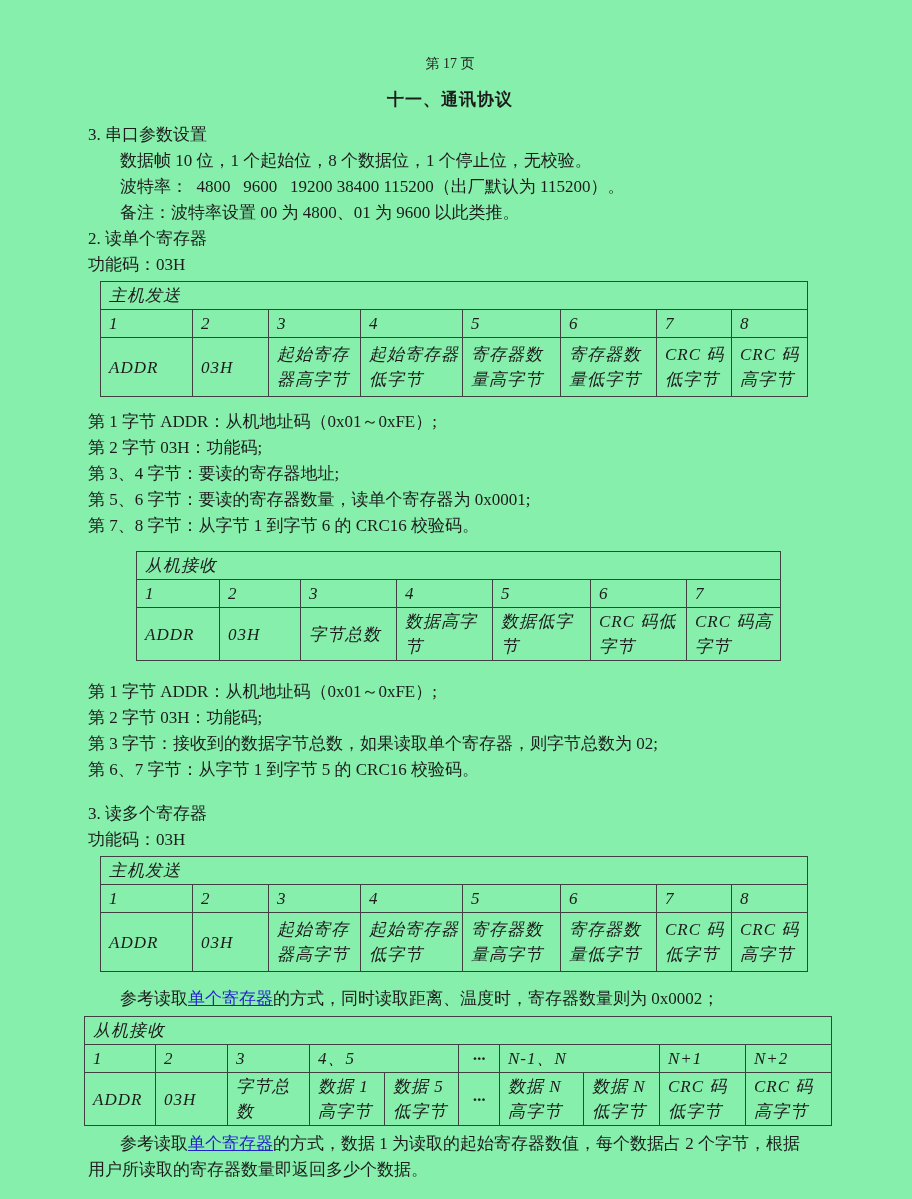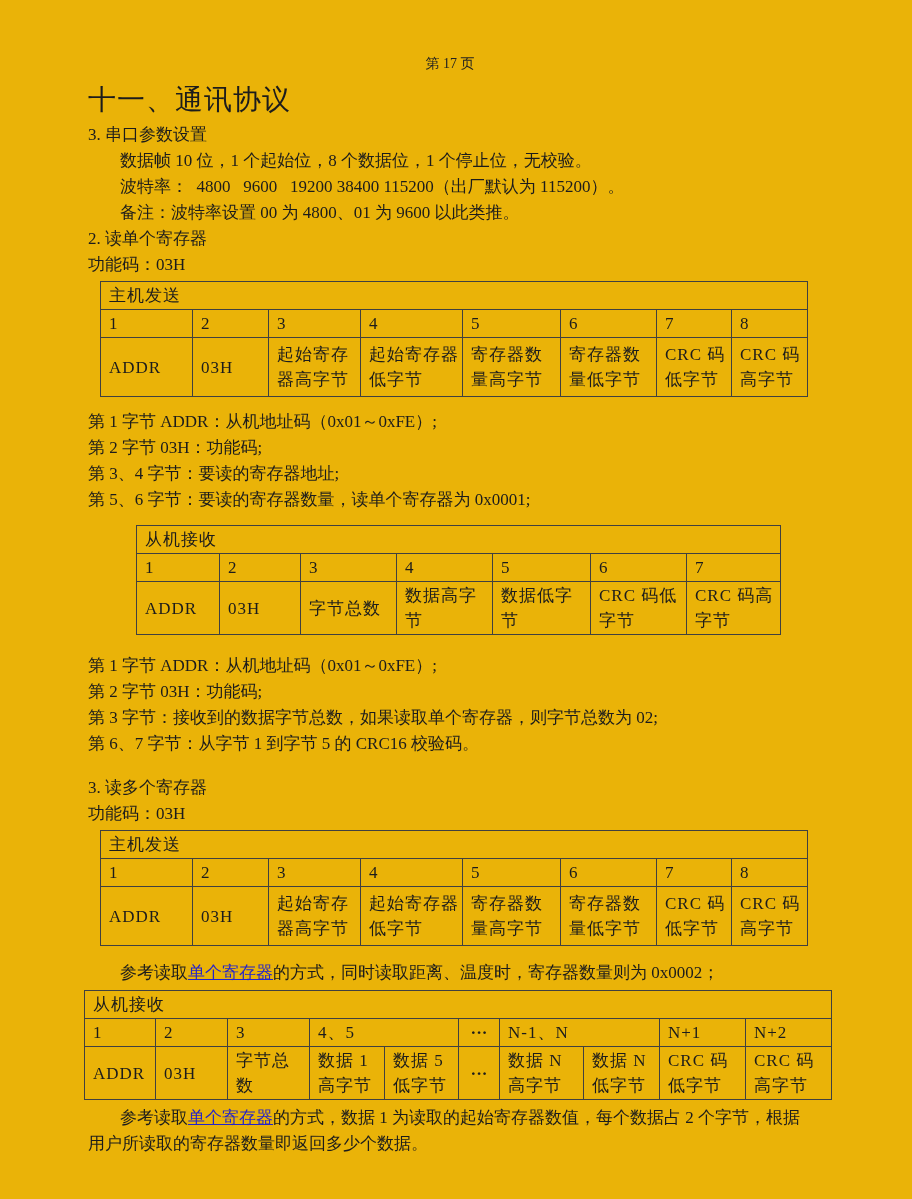--- a/index.html
+++ b/index.html
@@ -5,51 +5,53 @@
   html, body {
     margin: 0;
     padding: 0;
     background: #ffffff;
   }
   .page {
     position: relative;
     width: 912px;
     height: 1199px;
     box-sizing: border-box;
-    background: #eab308;
+    background: #86efac;
     color: #1c1c1c;
     font-family: "Liberation Serif", "DejaVu Serif", serif;
     font-size: 17px;
     padding: 54px 100px 0 88px;
     overflow: hidden;
   }
   .page-header {
     text-align: center;
     font-size: 14px;
     line-height: 20px;
     color: #222;
   }
   .doc-title {
     margin: 12px 0 0 0;
-    font-size: 28px;
+    font-size: 17px;
     line-height: 28px;
-    font-weight: normal;
+    font-weight: bold;
     letter-spacing: 1px;
+    text-align: center;
   }
   p, .line {
     margin: 0;
     line-height: 26px;
     white-space: pre-wrap;
   }
   .sec-heading { margin-top: 8px; }
   .indented { padding-left: 32px; }
   .first-indent { text-indent: 32px; }
   table {
     border-collapse: collapse;
     table-layout: fixed;
+    font-style: italic;
   }
   td {
     border: 1px solid #404040;
     padding: 1px 3px 1px 8px;
     vertical-align: middle;
     line-height: 25px;
     letter-spacing: 1px;
     overflow: hidden;
   }
   td.title-cell { height: 23px; }
@@ -132,20 +134,21 @@
       <td>CRC 码高字节</td>
     </tr>
   </tbody>
     </table>
 
   <div class="notes">
     <p class="line">第 1 字节 ADDR：从机地址码（0x01～0xFE）;</p>
     <p class="line">第 2 字节 03H：功能码;</p>
     <p class="line">第 3、4 字节：要读的寄存器地址;</p>
     <p class="line">第 5、6 字节：要读的寄存器数量，读单个寄存器为 0x0001;</p>
+    <p class="line">第 7、8 字节：从字节 1 到字节 6 的 CRC16 校验码。</p>
   </div>
 
   <table class="tbl-recv-single">
     <colgroup>
       <col style="width:83px">
         <col style="width:81px">
         <col style="width:96px">
         <col style="width:96px">
       <col style="width:98px">
         <col style="width:96px">

